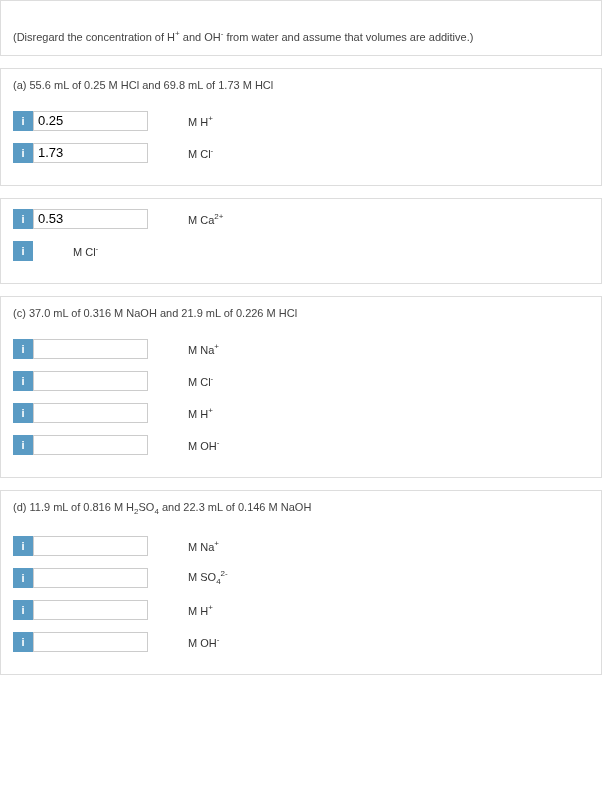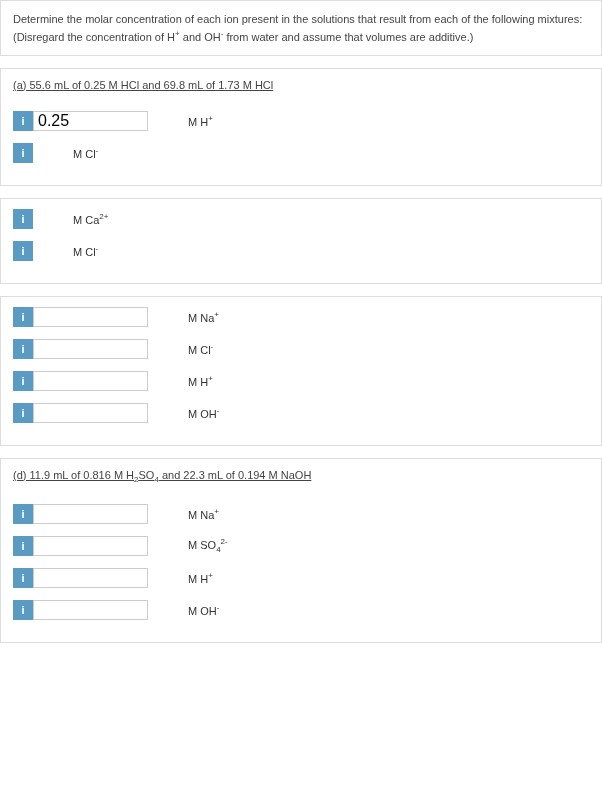--- a/index.html
+++ b/index.html
@@ -1,68 +1,71 @@
 <!DOCTYPE html>
 <html><head>
   <meta charset="utf-8">
   <style>
     * { box-sizing: border-box; margin: 0; padding: 0; }
     body { font-family: Arial, sans-serif; background: #fff; width: 602px; }
     .section { border: 1px solid #ddd; padding: 10px 12px; margin: 0; }
     .intro { font-size: 11px; color: #444; line-height: 1.5; }
-    .part-header { font-size: 11px; color: #444; margin-bottom: 20px; text-decoration: underline; }
+    .part-header { font-size: 11px; color: #444; margin-bottom: 20px; }
     .input-row { display: flex; align-items: center; margin-bottom: 12px; }
     .info-btn { width: 20px; height: 20px; background: #5a9bc4; color: #fff; display: flex; align-items: center; justify-content: center; font-size: 11px; font-weight: bold; cursor: pointer; border: none; }
-    .answer-input { width: 115px; height: 20px; border: 1px solid #ccc; font-size: 16px; padding: 0 4px; }
+    .answer-input { width: 115px; height: 20px; border: 1px solid #ccc; font-size: 13px; padding: 0 4px; }
     .label { font-size: 11px; color: #333; margin-left: 40px; }
     .sup { vertical-align: super; font-size: 8px; }
     .sub { vertical-align: sub; font-size: 8px; }
     .spacer { height: 12px; background: #fff; }
   </style>
 </head>
 <body>
 
 <div class="section">
   <div class="intro">
-    <span>Determine the molar concentration of each ion present in the solutions that result from each of the following mixtures:</span><br>
+    <br>
     <span>(Disregard the concentration of H</span><span class="sup">+</span><span> and OH</span><span class="sup">-</span><span> from water and assume that volumes are additive.)</span>
   </div>
 </div>
 
 <div class="spacer"></div>
 
 <div class="section">
   <div class="part-header">(a) 55.6 mL of 0.25 M HCl and 69.8 mL of 1.73 M HCl</div>
   <div class="input-row">
     <button class="info-btn">i</button>
     <input class="answer-input" value="0.25" style="">
     <span class="label"><span>M H</span><span class="sup">+</span></span>
   </div>
   <div class="input-row">
     <button class="info-btn">i</button>
+    <input class="answer-input" value="1.73" style="">
     <span class="label"><span>M Cl</span><span class="sup">-</span></span>
   </div>
 </div>
 
 <div class="spacer"></div>
 
 <div class="section">
   <div class="input-row">
     <button class="info-btn">i</button>
+    <input class="answer-input" value="0.53" style="">
     <span class="label"><span>M Ca</span><span class="sup">2+</span></span>
   </div>
   <div class="input-row">
     <button class="info-btn">i</button>
     <span class="label"><span>M Cl</span><span class="sup">-</span></span>
   </div>
 </div>
 
 <div class="spacer"></div>
 
 <div class="section">
+  <div class="part-header">(c) 37.0 mL of 0.316 M NaOH and 21.9 mL of 0.226 M HCl</div>
   <div class="input-row">
     <button class="info-btn">i</button>
     <input class="answer-input" value="" style="">
     <span class="label"><span>M Na</span><span class="sup">+</span></span>
   </div>
   <div class="input-row">
     <button class="info-btn">i</button>
     <input class="answer-input" value="" style="">
     <span class="label"><span>M Cl</span><span class="sup">-</span></span>
   </div>
@@ -75,21 +78,21 @@
     <button class="info-btn">i</button>
     <input class="answer-input" value="" style="">
     <span class="label"><span>M OH</span><span class="sup">-</span></span>
   </div>
 </div>
 
 <div class="spacer"></div>
 
 <div class="section">
   <div class="part-header">
-    <span>(d) 11.9 mL of 0.816 M H</span><span class="sub">2</span><span>SO</span><span class="sub">4</span><span> and 22.3 mL of 0.194 M NaOH</span>
+    <span>(d) 11.9 mL of 0.816 M H</span><span class="sub">2</span><span>SO</span><span class="sub">4</span><span> and 22.3 mL of 0.146 M NaOH</span>
   </div>
   <div class="input-row">
     <button class="info-btn">i</button>
     <input class="answer-input" value="" style="">
     <span class="label"><span>M Na</span><span class="sup">+</span></span>
   </div>
   <div class="input-row">
     <button class="info-btn">i</button>
     <input class="answer-input" value="" style="">
     <span class="label"><span>M SO</span><span class="sub">4</span><span class="sup">2-</span></span>

